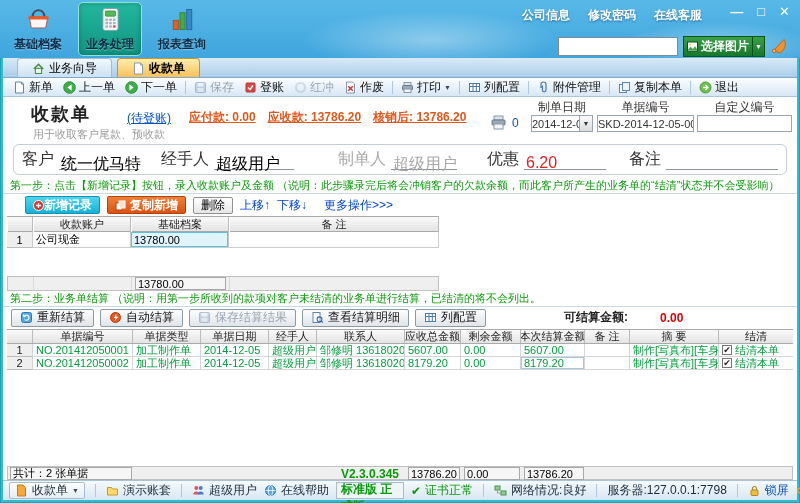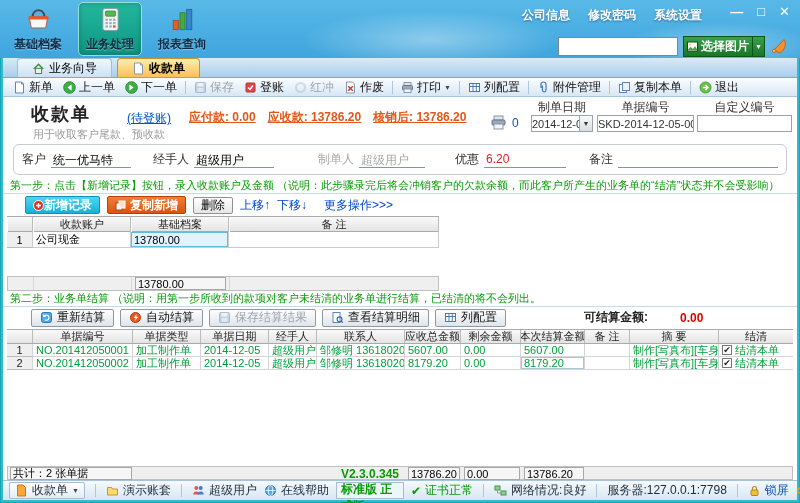--- a/index.html
+++ b/index.html
@@ -57,21 +57,21 @@
   .hfield{position:absolute;top:3px;text-align:center;font-size:12px;color:#333}
   .hfield .lab{height:15px;line-height:15px}
   .hbox{height:17px;border:1px solid #9AA4AE;background:#fff;display:flex;align-items:center;font-size:11px}
   .hbox .v{flex:1;text-align:center;white-space:nowrap;overflow:hidden}
   .dd{width:13px;align-self:stretch;background:linear-gradient(#FAFAFA,#D8DCE0);border-left:1px solid #9AA4AE;
     display:flex;align-items:center;justify-content:center;font-size:7px;cursor:pointer}
   .f-date{left:528px;width:62px}.f-no{left:594px;width:97px}.f-custom{left:694px;width:95px}
   .hinput{width:100%;height:17px;border:1px solid #9AA4AE;font-size:11px;padding:0 2px}
   
   .party-box{flex:none;height:31px;margin:1px 10px 3px 10px;border:1px solid #C4CCD4;border-radius:6px;
-    display:flex;align-items:center;padding:4px 8px;font-size:12px;white-space:nowrap}
+    display:flex;align-items:center;padding:4px 8px;font-size:16px;white-space:nowrap}
   .fld{display:flex;align-items:flex-end}
   .flab{margin-right:5px;color:#333}
   .fval{border-bottom:1px solid #8A94A0;padding:0 2px;height:16px}
   .gray{color:#A8A8A8}
   .red{color:#D22}
   
   .step-text{flex:none;height:15px;line-height:15px;color:#0A9A0A;font-size:11px;padding-left:7px;
     white-space:nowrap;overflow:hidden}
   
   .record-toolbar{flex:none;height:23px;border-top:1px solid #C9D9E8;display:flex;align-items:center;
@@ -93,21 +93,21 @@
   .t1-row .c{border-right:1px solid #CCC;border-bottom:1px solid #CCC;display:flex;align-items:center;padding:0 3px}
   .t1-row .cnum{justify-content:center;background:#EFEFEF;border-bottom:1px solid #BBB}
   .c-sel{background:#DFF4FC;box-shadow:inset 0 0 0 1px #5FBEDC}
   .t1-blank{height:27px}
   .t1-foot{height:15px;background:#EFEFEF;border:1px solid #C0C0C0;margin-top:2px}
   .t1-foot .c{display:flex;align-items:center;padding:0 3px;border-right:1px solid #D8D8D8}
   .sumbox{box-shadow:inset 0 0 0 1px #A8A8A8;background:#F6F6F6;height:13px;align-self:center;display:flex;
     align-items:center;padding:0 3px;width:100%}
   
   .settle-toolbar{flex:none;height:22px;border-top:1px solid #C9D9E8;display:flex;align-items:center;
-    padding-left:28px;gap:6px;font-size:12px}
+    padding-left:8px;gap:6px;font-size:12px}
   .btn-std{height:18px;background:linear-gradient(#FDFDFD,#E0E5EA);border:1px solid #8A9AA8;display:flex;
     align-items:center;gap:4px;padding:0 8px;border-radius:2px;cursor:pointer;color:#111}
   .btn-std.disabled{color:#9AA4AE;cursor:default}
   .btn-std.disabled svg{opacity:.45}
   .avail-label{margin-left:72px;font-weight:bold;color:#222}
   .avail-value{color:#E00000;font-weight:bold;margin-left:26px}
   
   .table2{flex:1;margin:1px 4px 0 4px;display:flex;flex-direction:column;font-size:11px;min-height:0}
   .t2g{display:grid;grid-template-columns:26px 100px 68px 68px 48px 88px 56px 60px 64px 45px 1fr 74px}
   .t2-head{height:15px;background:linear-gradient(#FAFAFA,#E4E4E4);border-top:1px solid #AAA;border-bottom:1px solid #AAA}
@@ -181,21 +181,21 @@
             <rect x="21" y="4" width="6" height="24" fill="#3888C8" stroke="#2060A0"></rect>
           </svg>
         </span>
       <span>报表查询</span>
     </div>
   </div>
 
   <div class="top-links">
     <span>公司信息</span>
     <span>修改密码</span>
-    <span>系统设置</span>
+    <span>在线客服</span>
   </div>
   <div class="win-controls">
     <span>—</span>
     <span>□</span>
     <span>✕</span>
   </div>
 
   <div class="header-right">
     <input class="img-input" style="">
     <div class="img-btn">

